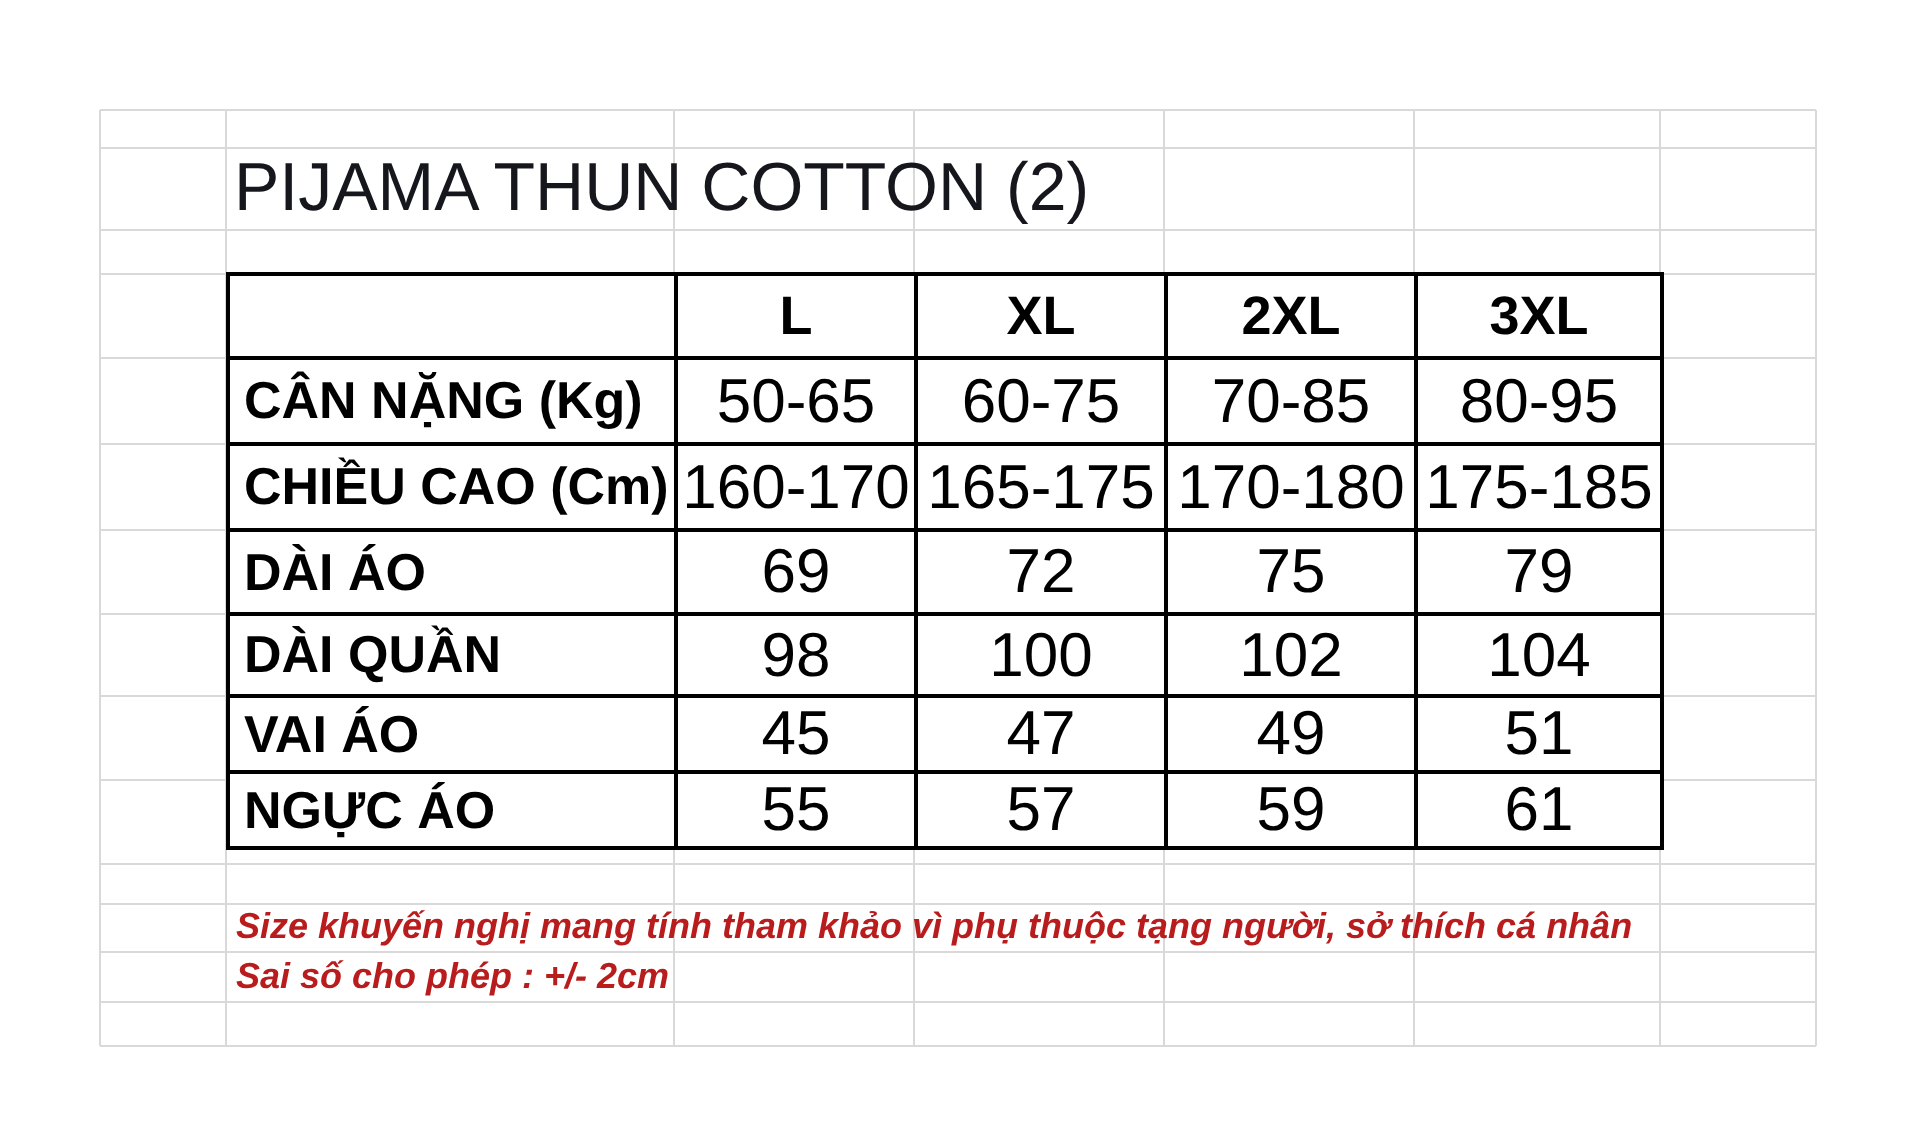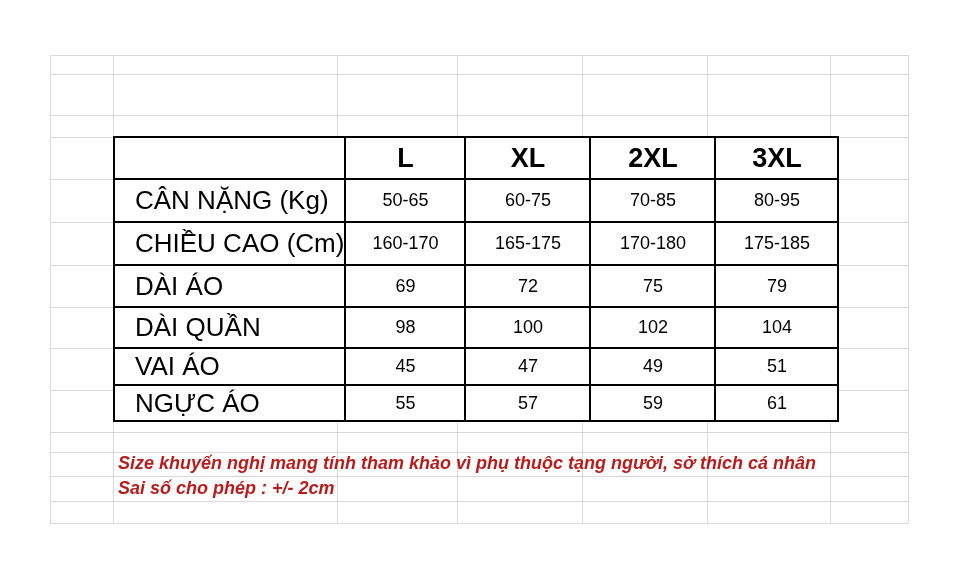--- a/index.html
+++ b/index.html
@@ -31,25 +31,25 @@
     background:#ffffff;
     padding:0;
     white-space:nowrap;
     overflow:hidden;
     vertical-align:middle;
   }
   .size-table th{
     font-size:27px;font-weight:bold;color:#000000;text-align:center;
   }
   .size-table td.label-cell{
-    font-size:26px;font-weight:normal;color:#000000;
-    text-align:left;padding-left:20px;
+    font-size:26px;font-weight:bold;color:#000000;
+    text-align:left;padding-left:7px;
   }
   .size-table td.value-cell{
-    font-size:18px;font-weight:400;color:#000000;text-align:center;
+    font-size:31px;font-weight:400;color:#000000;text-align:center;
   }
   tr.red-row td{color:#fe0000;}
   .note{
     position:absolute;left:118px;
     font-size:18px;font-weight:bold;font-style:italic;
     color:#b91c1c;white-space:nowrap;
   }
   .note-1{top:451px;height:25px;line-height:25px;}
   .note-2{top:476px;height:25px;line-height:25px;}
 </style>
@@ -81,20 +81,21 @@
       <line x1="50" y1="348" x2="908" y2="348"></line>
       <line x1="50" y1="390" x2="908" y2="390"></line>
       <line x1="50" y1="432" x2="908" y2="432"></line>
       <line x1="50" y1="452" x2="908" y2="452"></line>
       <line x1="50" y1="476" x2="908" y2="476"></line>
       <line x1="50" y1="501" x2="908" y2="501"></line>
       <line x1="50" y1="523" x2="908" y2="523"></line>
     </g>
   </svg>
 
+  <div class="sheet-title">PIJAMA THUN COTTON (2)</div>
 
   <table class="size-table">
     <colgroup>
       <col style="width:224px">
       <col style="width:120px">
       <col style="width:125px">
       <col style="width:125px">
       <col style="width:123px">
     </colgroup>
     <tbody>

